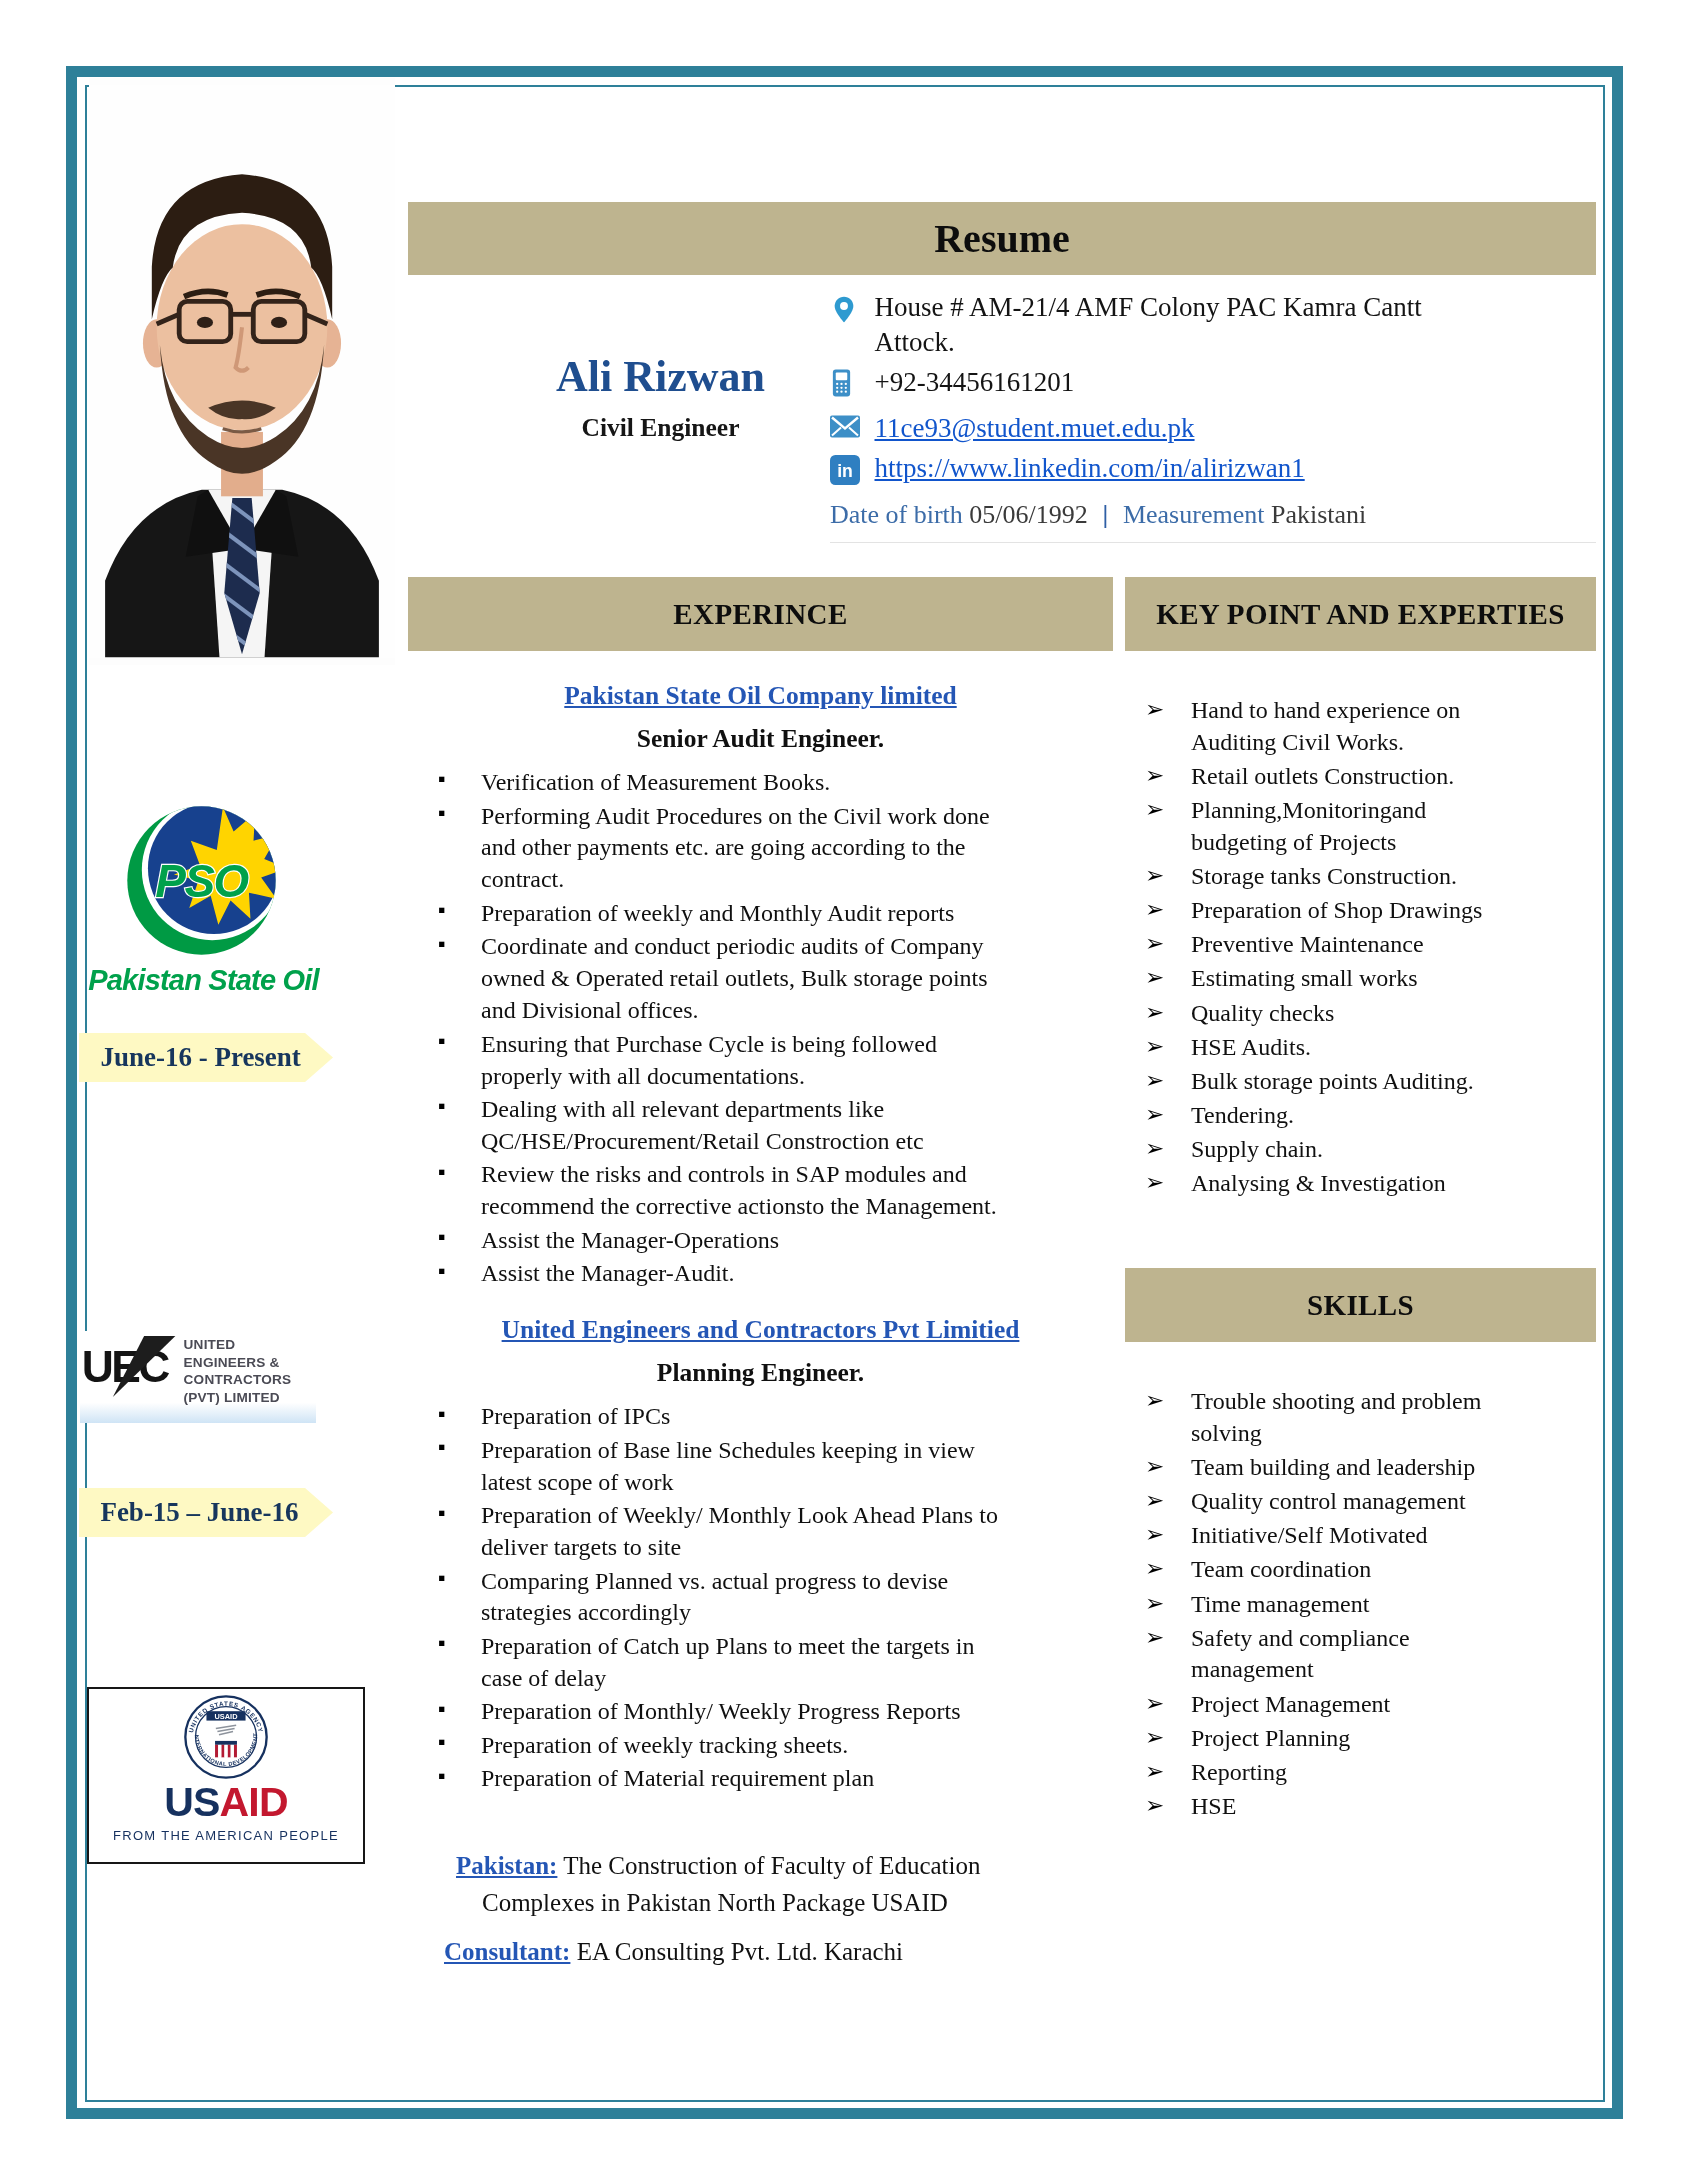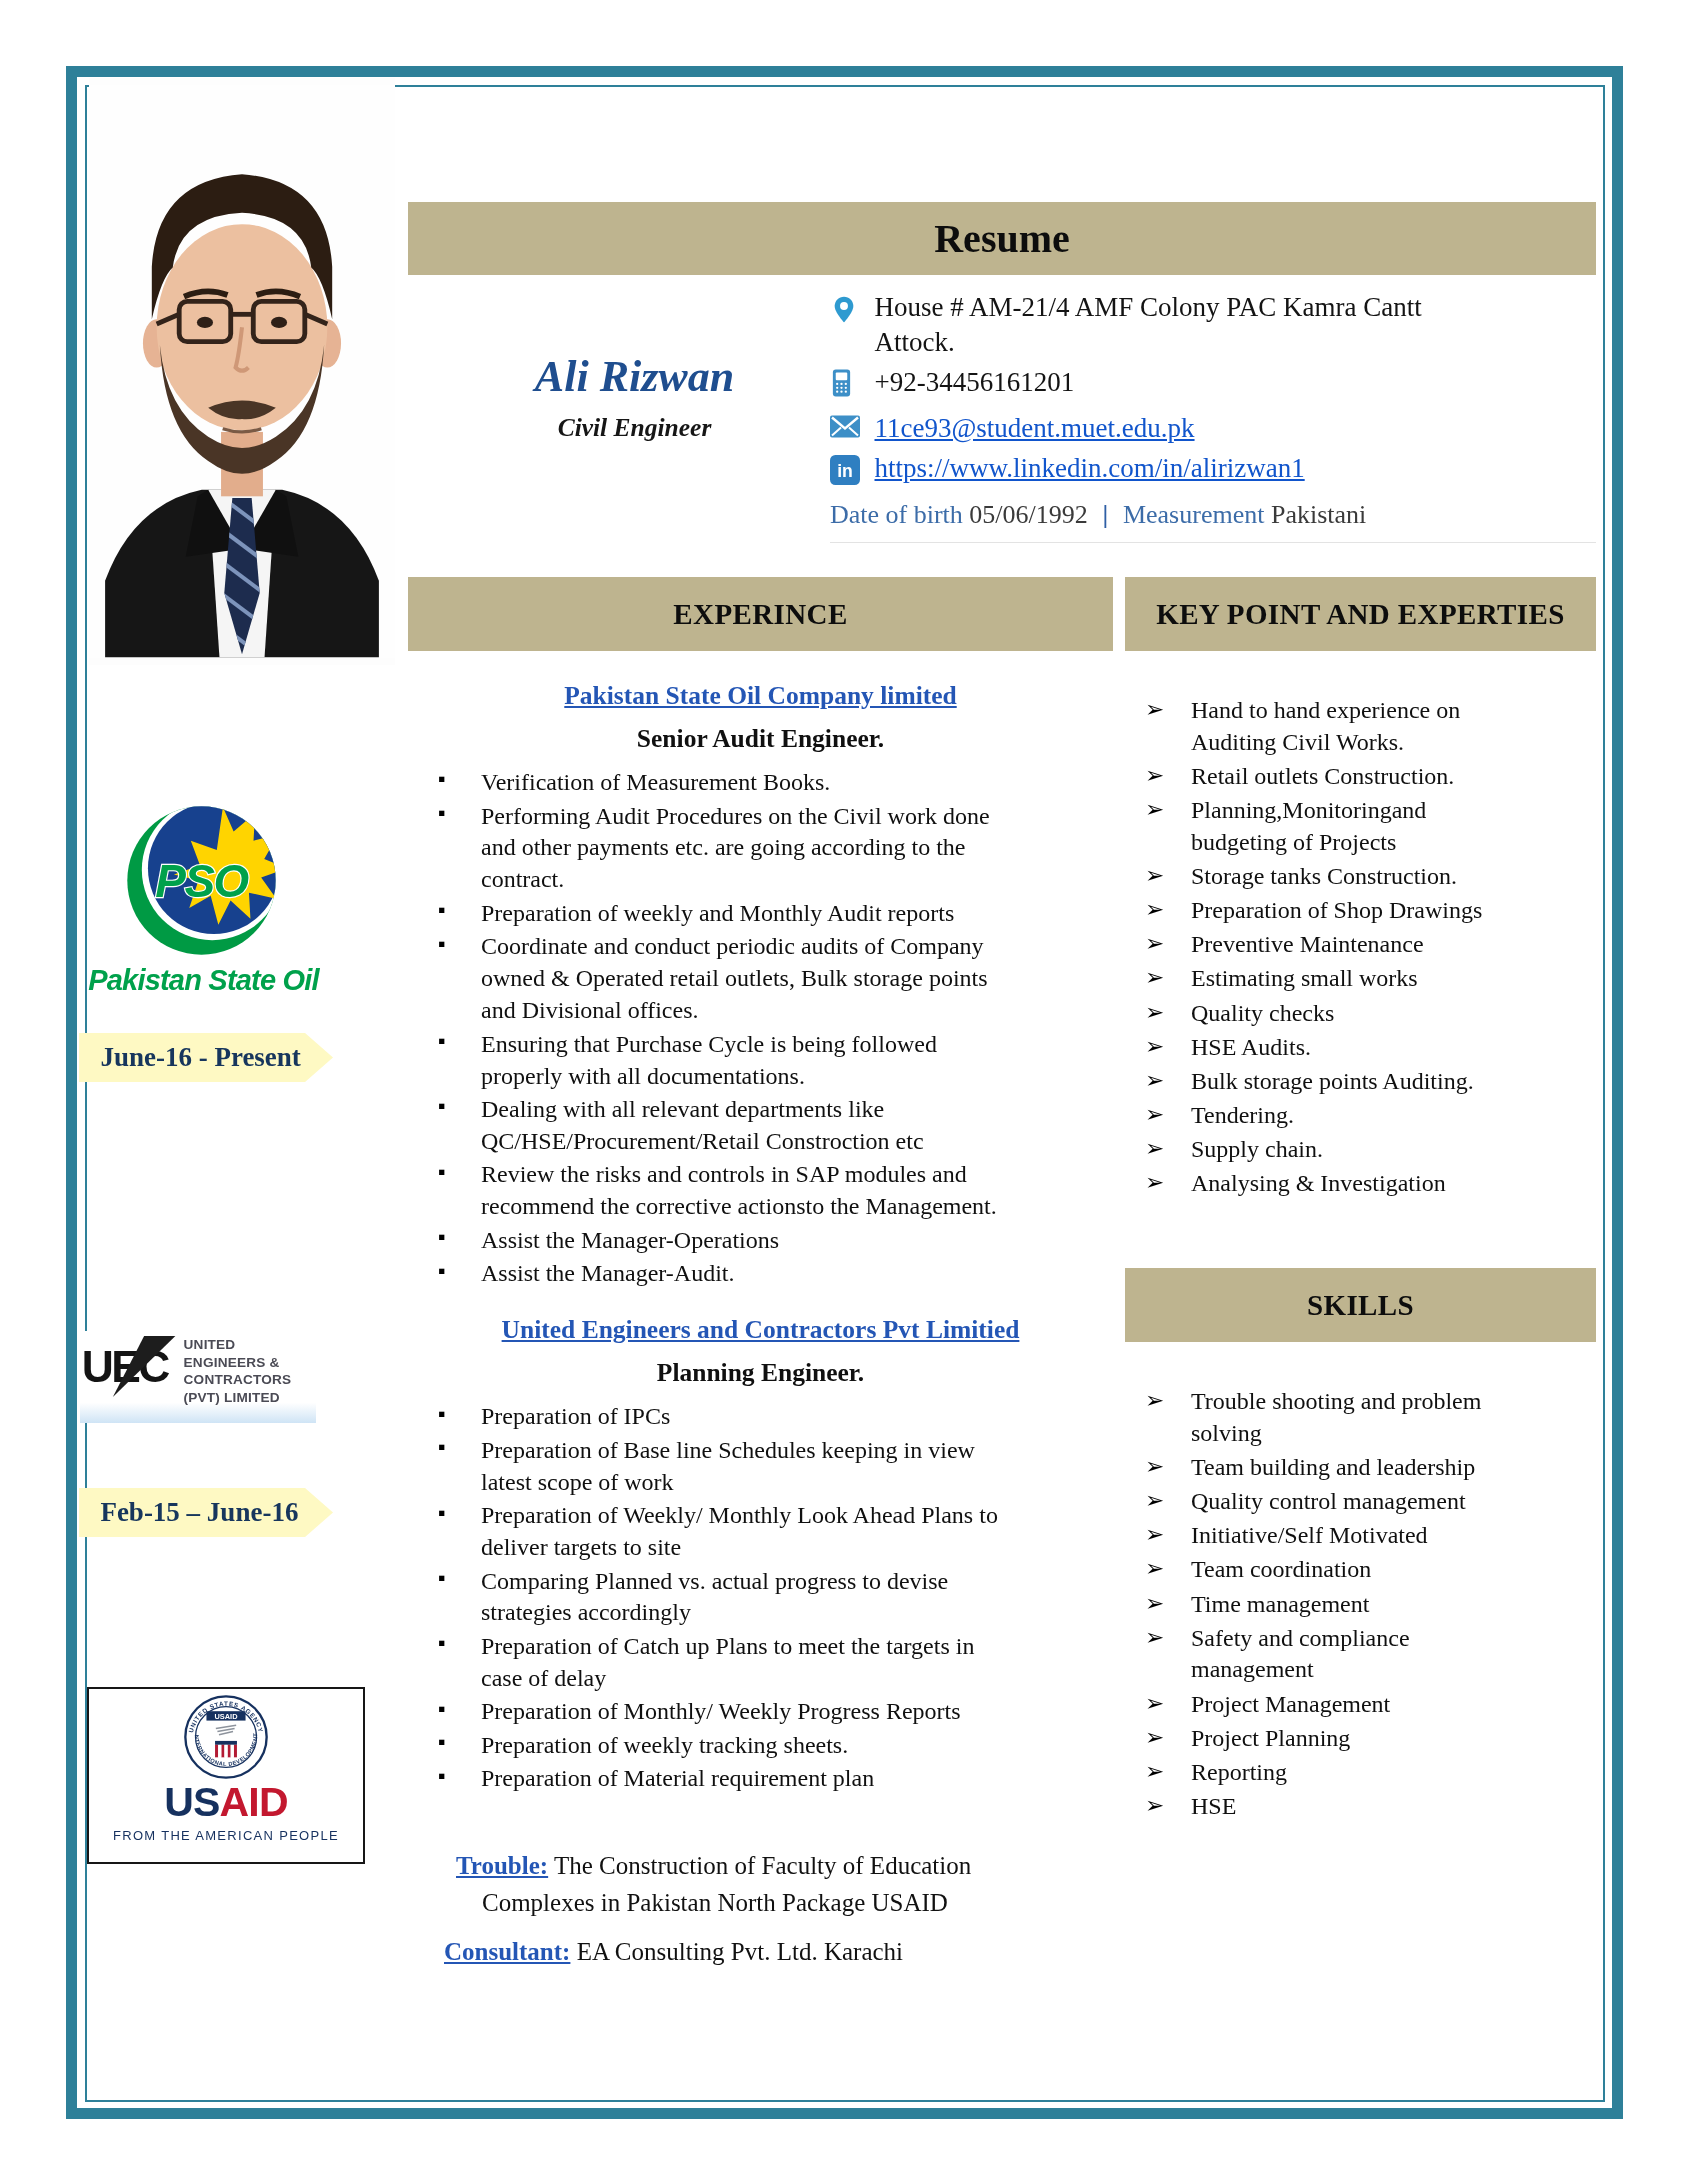--- a/index.html
+++ b/index.html
@@ -10,21 +10,21 @@
   .frame-thick{position:absolute;left:66px;top:66px;width:1557px;height:2053px;
                border:11.5px solid #2e8099;box-sizing:border-box;}
   .frame-thin{position:absolute;left:85px;top:85px;width:1520px;height:2017px;
               border:2.5px solid #2e8099;box-sizing:border-box;}
 
   
   .title-bar{position:absolute;left:408px;top:202px;width:1188px;height:73px;
              background:#beb48f;display:flex;align-items:center;justify-content:center;}
   .title-bar span{font-size:40px;font-weight:bold;color:#0d0d0d;}
 
-  .identity{position:absolute;left:445px;top:353px;width:379px;text-align:center;font-style:italic;}
+  .identity{position:absolute;left:471px;top:353px;width:379px;text-align:center;}
   .identity .name{font-size:44px;font-weight:bold;color:#1f4e8f;line-height:1.1;}
   .identity .job{font-size:25.5px;font-weight:bold;color:#161616;margin-top:11.5px;}
 
   .contact{position:absolute;left:830px;top:290px;width:770px;}
   .contact .row{display:flex;align-items:flex-start;margin-bottom:5.8px;font-size:27px;}
   .contact .ic{flex:0 0 33px;width:33px;margin-top:3.3px;}
   .contact .txt{margin-left:11.5px;white-space:pre-line;line-height:1.28;color:#141414;}
   .contact a, .contact .link{color:#1155cc;text-decoration:underline;cursor:pointer;}
   .dob-row{margin-top:8.2px;font-size:26px;}
   .dob-row .lbl{color:#3c6ca8;}
@@ -263,21 +263,21 @@
 deliver targets to site</li>
       <li>Comparing Planned vs. actual progress to devise
 strategies accordingly</li>
       <li>Preparation of Catch up Plans to meet the targets in
 case of delay</li>
       <li>Preparation of Monthly/ Weekly Progress Reports</li>
       <li>Preparation of weekly tracking sheets.</li>
       <li>Preparation of Material requirement plan</li>
     </ul>
 
-    <div class="project-block"><span class="doc-label">Trouble:</span><span> The Construction of Faculty of Education
+    <div class="project-block"><span class="doc-label">Pakistan:</span><span> The Construction of Faculty of Education
 Complexes in Pakistan North Package USAID</span></div>
     <div class="consultant-block"><span class="doc-label">Consultant:</span><span> EA Consulting Pvt. Ltd. Karachi</span></div>
   </div>
 
   <div class="col-right">
     <div class="bar">
       <span>KEY POINT AND EXPERTIES</span>
     </div>
     <ul class="arrows">
       <li>Hand to hand experience on

